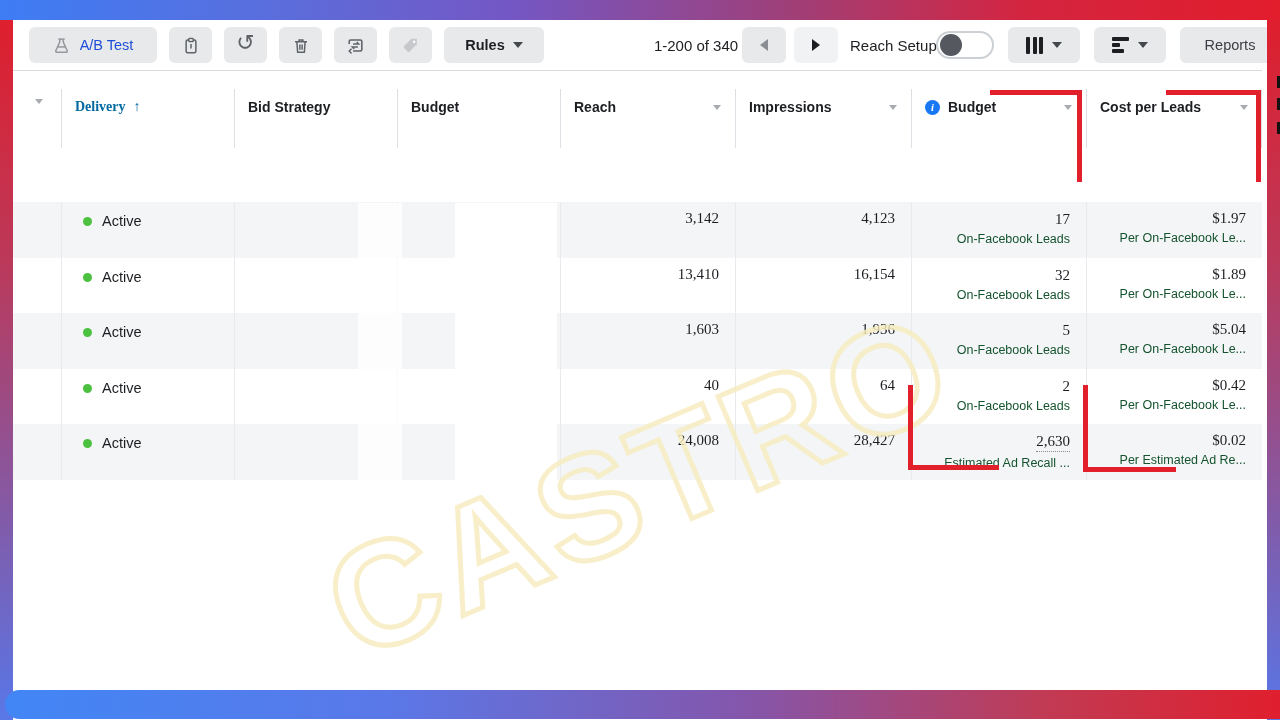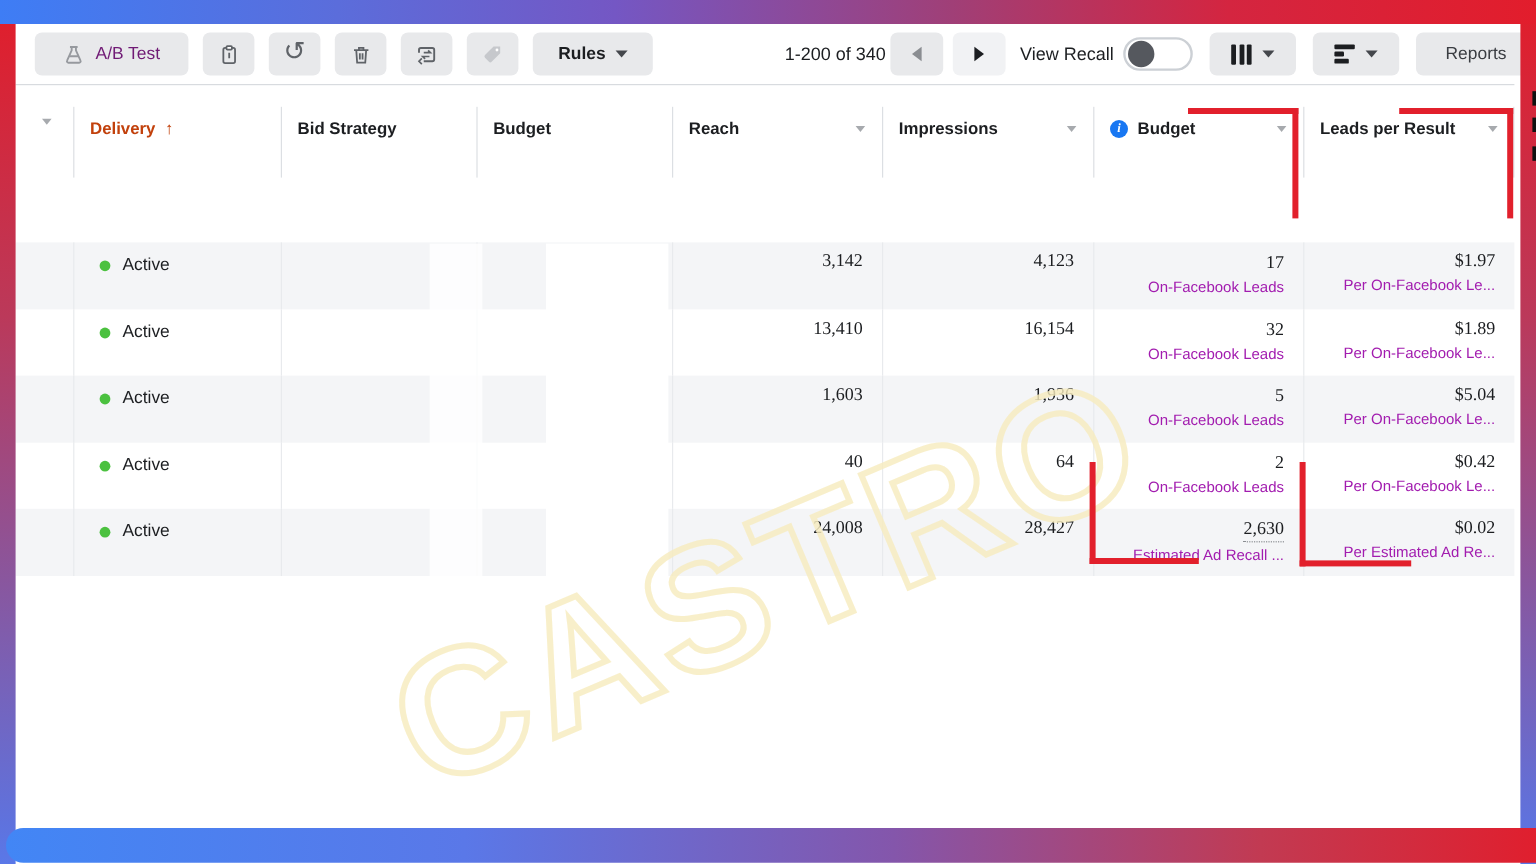--- a/index.html
+++ b/index.html
@@ -17,21 +17,21 @@
   .bottom-bar { position:absolute; left:5px; top:690px; width:1275px; height:29px; z-index:58;
     border-radius:15px 0 0 15px;
     background:linear-gradient(90deg,#4286f5 0%,#5a78e8 30%,#8456ab 58%,#c23a52 82%,#e01f2e 100%); }
   .scroll-dash { position:absolute; left:1277px; width:3px; height:12px; background:#111; z-index:70; }
 
   
   .toolbar { position:absolute; left:13px; top:20px; width:1267px; height:50px; background:#fff;
     display:flex; align-items:center; padding-left:16px; z-index:10; }
   .tbtn { height:36px; background:#e8e9eb; border:none; border-radius:6px; display:flex;
     align-items:center; justify-content:center; color:#3a3d42; font-size:14.5px; cursor:pointer; }
-  .btn-ab { width:128px; color:#701a75; gap:10px; }
+  .btn-ab { width:128px; color:#1d4ed8; gap:10px; }
   .icon-btn { width:43px; margin-left:12px; color:#5f6368; }
   .btn-rules { margin-left:12px; width:100px; gap:8px; color:#1c1e21; font-weight:700; }
   .caret { width:0; height:0; border-left:5px solid transparent; border-right:5px solid transparent;
     border-top:6px solid #44474c; display:inline-block; }
   .pager-text { margin-left:auto; width:92px; font-size:15px; color:#1c1e21; white-space:nowrap;text-align:center; }
   .pg-btn { width:44px; margin-right:8px; }
   .pg-prev { background:#e8e9eb; }
   .pg-next { background:#f1f2f4; margin-right:12px; }
   .tri-left { width:0;height:0;border-top:6px solid transparent;border-bottom:6px solid transparent;border-right:8px solid #8a8d91; }
   .tri-right { width:0;height:0;border-top:6px solid transparent;border-bottom:6px solid transparent;border-left:8px solid #1c1e21; }
@@ -50,39 +50,39 @@
 
   
   .thead { position:absolute; left:13px; top:70px; width:1249px; height:78px; background:#fff;
     border-top:1px solid #d8dbdf; display:flex; z-index:5; }
   .hcell { position:relative; padding-top:28px; font-size:14px; font-weight:bold; color:#1c1e21; }
   .hcell + .hcell::before { content:''; position:absolute; left:0; top:18px; bottom:0; width:1px; background:#dcdfe3; }
   .hcell:last-child::after { content:''; position:absolute; right:0; top:18px; bottom:0; width:1px; background:#dcdfe3; }
   .hlabel-row { display:flex; align-items:center; padding:0 14px; gap:8px; }
   .hcaret { width:0; height:0; border-left:4.5px solid transparent; border-right:4.5px solid transparent;
     border-top:5.5px solid #a7aaae; margin-left:auto; }
-  .h-delivery-label { color:#c2410c; }
+  .h-delivery-label { color:#0369a1;font-family:Liberation Serif, serif; }
   .info-dot { width:15px; height:15px; border-radius:50%; background:#1877f2; color:#fff; font-size:10.5px;
     font-weight:bold; display:inline-flex; align-items:center; justify-content:center; font-style:italic;
     font-family:"Liberation Serif",serif; flex:none; }
   .c-check{width:48px;} .c-delivery{width:173px;} .c-bid{width:163px;} .c-budget{width:163px;}
   .c-reach{width:175px;} .c-impr{width:176px;text-align:center;} .c-results{width:175px;} .c-cost{width:176px;}
 
   .tbody { position:absolute; left:13px; top:202px; width:1249px; z-index:4; }
   .trow { display:flex; height:55.6px; background:#fff; }
   .trow.alt { background:#f4f5f7; }
   .cell { position:relative; }
   .cell + .cell::before { content:''; position:absolute; left:0; top:0; bottom:0; width:1px; background:#e8eaed; }
   .c-delivery.cell { display:flex; align-items:flex-start; padding:11px 0 0 22px; }
   .dot { width:9px; height:9px; border-radius:50%; background:#4bc13f; margin:4px 10px 0 0; flex:none; }
   .status { font-size:14.5px; color:#1c1e21; }
   .c-num { text-align:right; padding:8px 16px 0 0; }
   .val { font-size:15px; color:#1c1e21;font-family:Liberation Serif, serif; }
   .val.dotted { display:inline-block; border-bottom:1.5px dotted #8a8d91; padding-bottom:1px; }
-  .sub { font-size:12.5px; color:#a21caf; margin-top:4px; white-space:nowrap; }
+  .sub { font-size:12.5px; color:#14532d; margin-top:4px; white-space:nowrap; }
 
   
   .censor { position:absolute; background:rgba(255,255,255,0.93); z-index:6; }
   .censor-budget { left:455px; top:203px; width:102px; height:277px; }
   .censor-bid { left:358px; top:203px; width:44px; height:277px; background:rgba(255,255,255,0.8); }
 
   
   .watermark { position:absolute; left:280px; top:290px; width:720px; height:390px; z-index:20;
     display:flex; align-items:center; justify-content:center; transform:rotate(-23deg);
     font-size:148px; font-weight:bold; letter-spacing:6px; color:transparent;
@@ -160,21 +160,21 @@
 
     <div class="pager-text">1-200 of 340</div>
 
     <button class="tbtn pg-btn pg-prev">
       <span class="tri-left"></span>
     </button>
     <button class="tbtn pg-btn pg-next">
       <span class="tri-right"></span>
     </button>
 
-    <div class="view-setup-label">View Recall</div>
+    <div class="view-setup-label">Reach Setup</div>
     <div class="toggle">
       <div class="knob"></div>
     </div>
 
     <button class="tbtn btn-cols">
       <span class="cols-icon">
           <i></i>
           <i></i>
           <i></i>
         </span>
@@ -231,21 +231,21 @@
     </div>
     <div class="hcell c-results">
       <div class="hlabel-row">
         <span class="info-dot">i</span>
         <span>Budget</span>
         <span class="hcaret"></span>
       </div>
     </div>
     <div class="hcell c-cost">
       <div class="hlabel-row">
-        <span>Leads per Result</span>
+        <span>Cost per Leads</span>
         <span class="hcaret"></span>
       </div>
     </div>
   </div>
 
   <div class="tbody">
       <div class="trow alt">
         <div class="cell c-check"></div>
         <div class="cell c-delivery">
           <span class="dot"></span>

